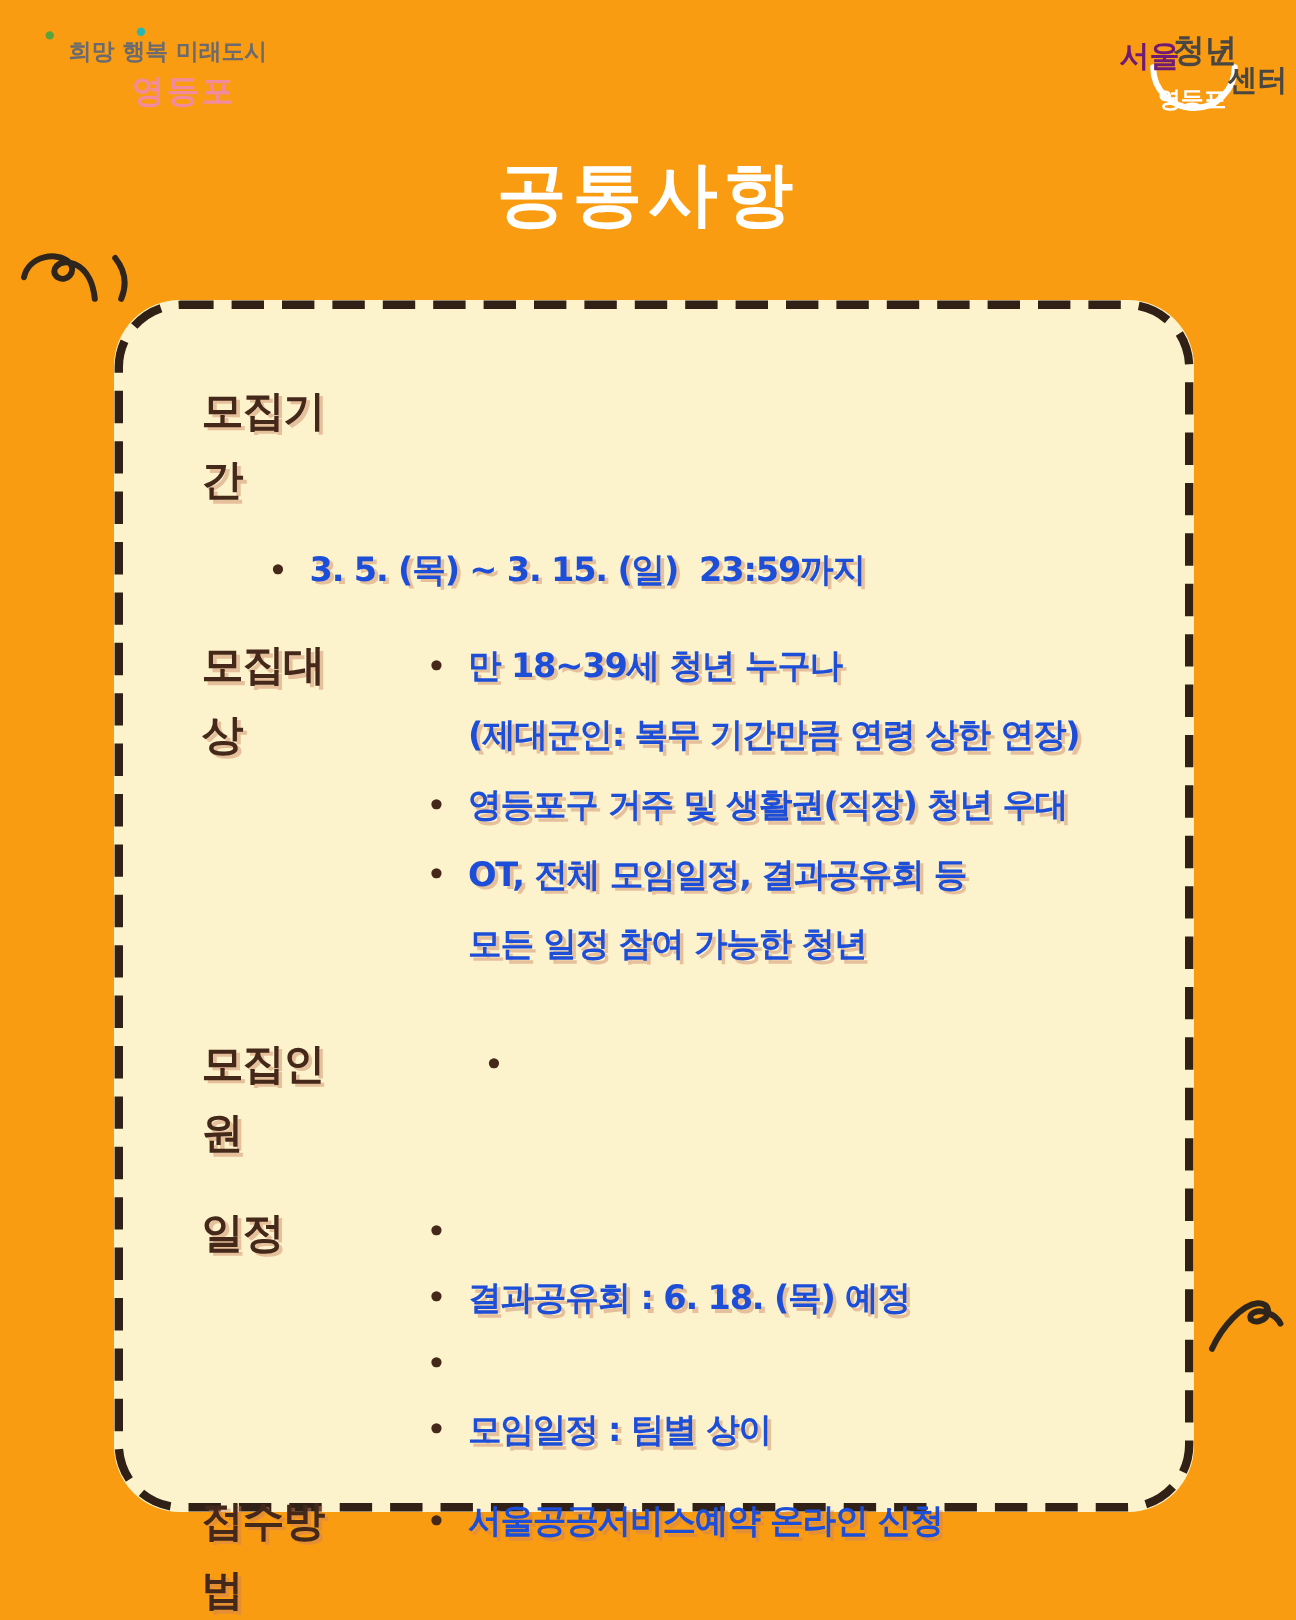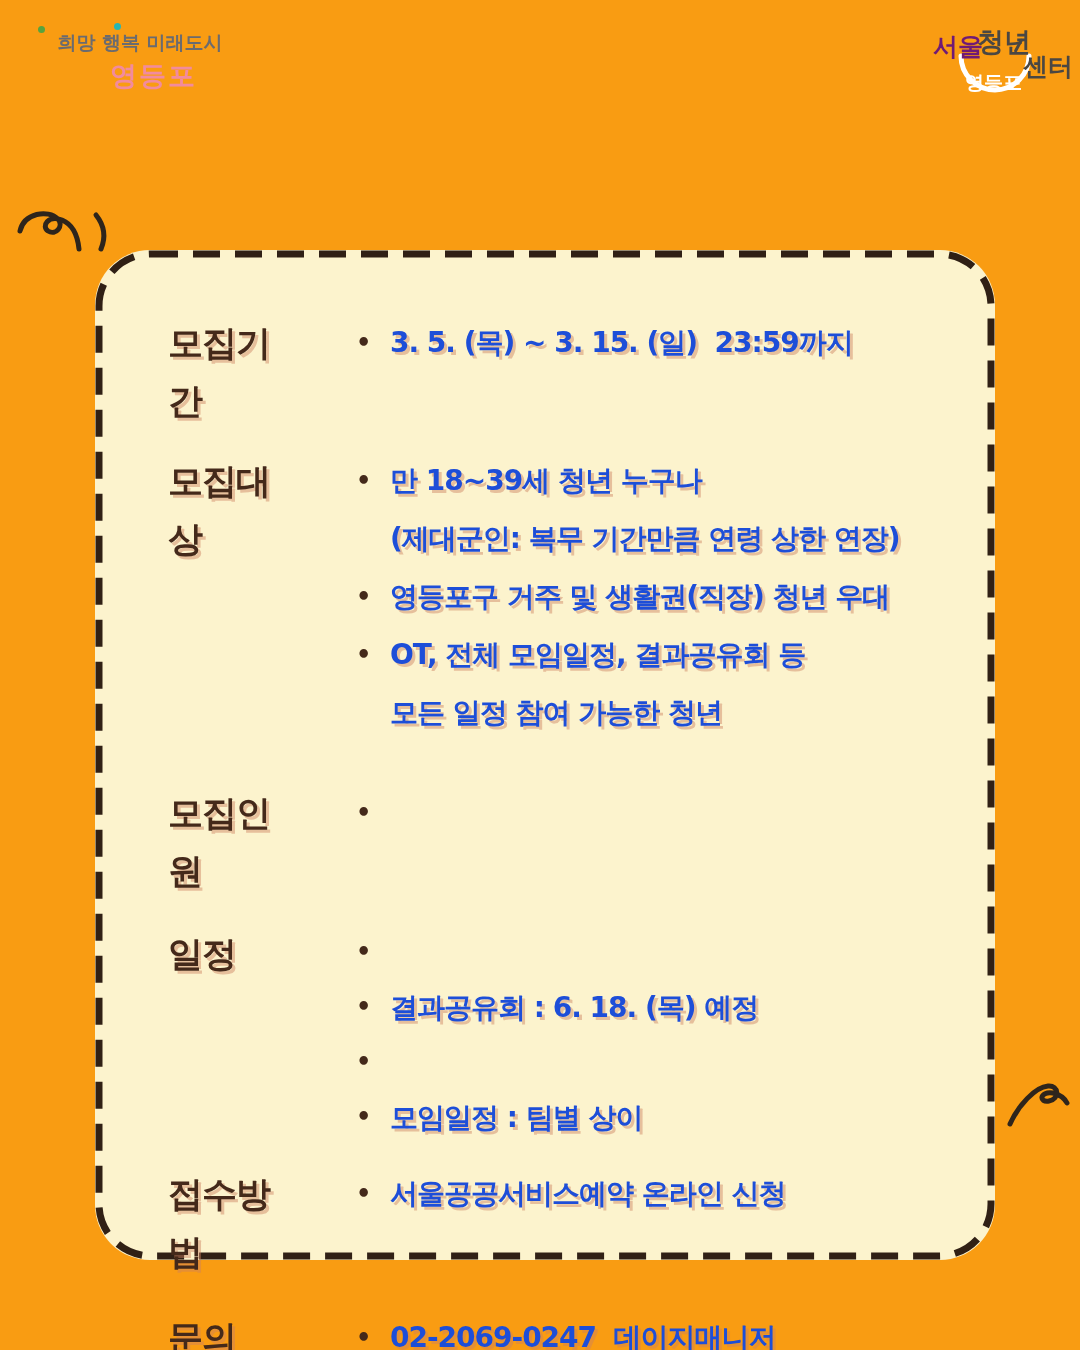--- a/index.html
+++ b/index.html
@@ -41,23 +41,23 @@
   
   .box {
     position:absolute; left:95px; top:250px; width:900px; height:1010px;
     background:#FCF3CD; border-radius:55px; box-sizing:border-box;
   }
   .box-border { position:absolute; left:0; top:0; pointer-events:none; }
   .box-content { position:absolute; left:0; top:0; width:100%; height:100%;
     box-sizing:border-box; padding:64px 26px 0 73px; }
 
   .row { display:flex; align-items:flex-start; }
-  .row-0 { margin-bottom:22px; }
+  .row-0 { margin-bottom:22px;flex-direction:column; }
   .row-1 { margin-bottom:42px; }
-  .row-2 { margin-bottom:25px; }
+  .row-2 { margin-bottom:25px;gap:48px; }
   .row-3 { margin-bottom:20px; }
   .row-4 { margin-bottom:28px; }
 
   .label {
     display:block; width:132px; flex:0 0 132px;
     font-size:35px; font-weight:700; color:#44291A;
     line-height:58px; letter-spacing:-1px;
     text-shadow:3px 3px 0 rgba(205,128,96,0.45);
   }
   .label.justify { text-align:justify; text-align-last:justify; }
@@ -91,20 +91,21 @@
     <svg width="90" height="80" viewBox="0 0 90 80">
       <path d="M8 22 A 34 34 0 1 0 76 22" fill="none" stroke="#FFFFFF" stroke-width="5" stroke-linecap="round"></path>
     </svg>
     <span class="seoul">서울</span>
     <span class="chung">청년</span>
     <span class="tick"></span>
     <span class="centr">센터</span>
     <span class="ydp">영등포</span>
   </div>
 
+  <div class="title">공통사항</div>
 
   <svg class="doodle doodle-left" width="100" height="55" viewBox="0 0 100 55">
     <path d="M4 26 C 8 8, 32 4, 42 14 C 48 21, 40 31, 32 26 C 25 21, 32 10, 46 15 C 58 20, 62 34, 63 44" fill="none" stroke="#2E251C" stroke-width="5" stroke-linecap="round"></path>
     <path d="M80 10 C 88 20, 90 32, 85 44" fill="none" stroke="#2E251C" stroke-width="5" stroke-linecap="round"></path>
   </svg>
   <svg class="doodle doodle-right" width="66" height="52" viewBox="0 0 66 52">
     <path d="M5 46 C 13 28, 30 9, 43 8 C 54 7, 55 21, 44 23 C 34 25, 34 13, 48 15 C 56 17, 60 21, 62 25" fill="none" stroke="#2E251C" stroke-width="5" stroke-linecap="round"></path>
   </svg>
 
   <div class="box">

